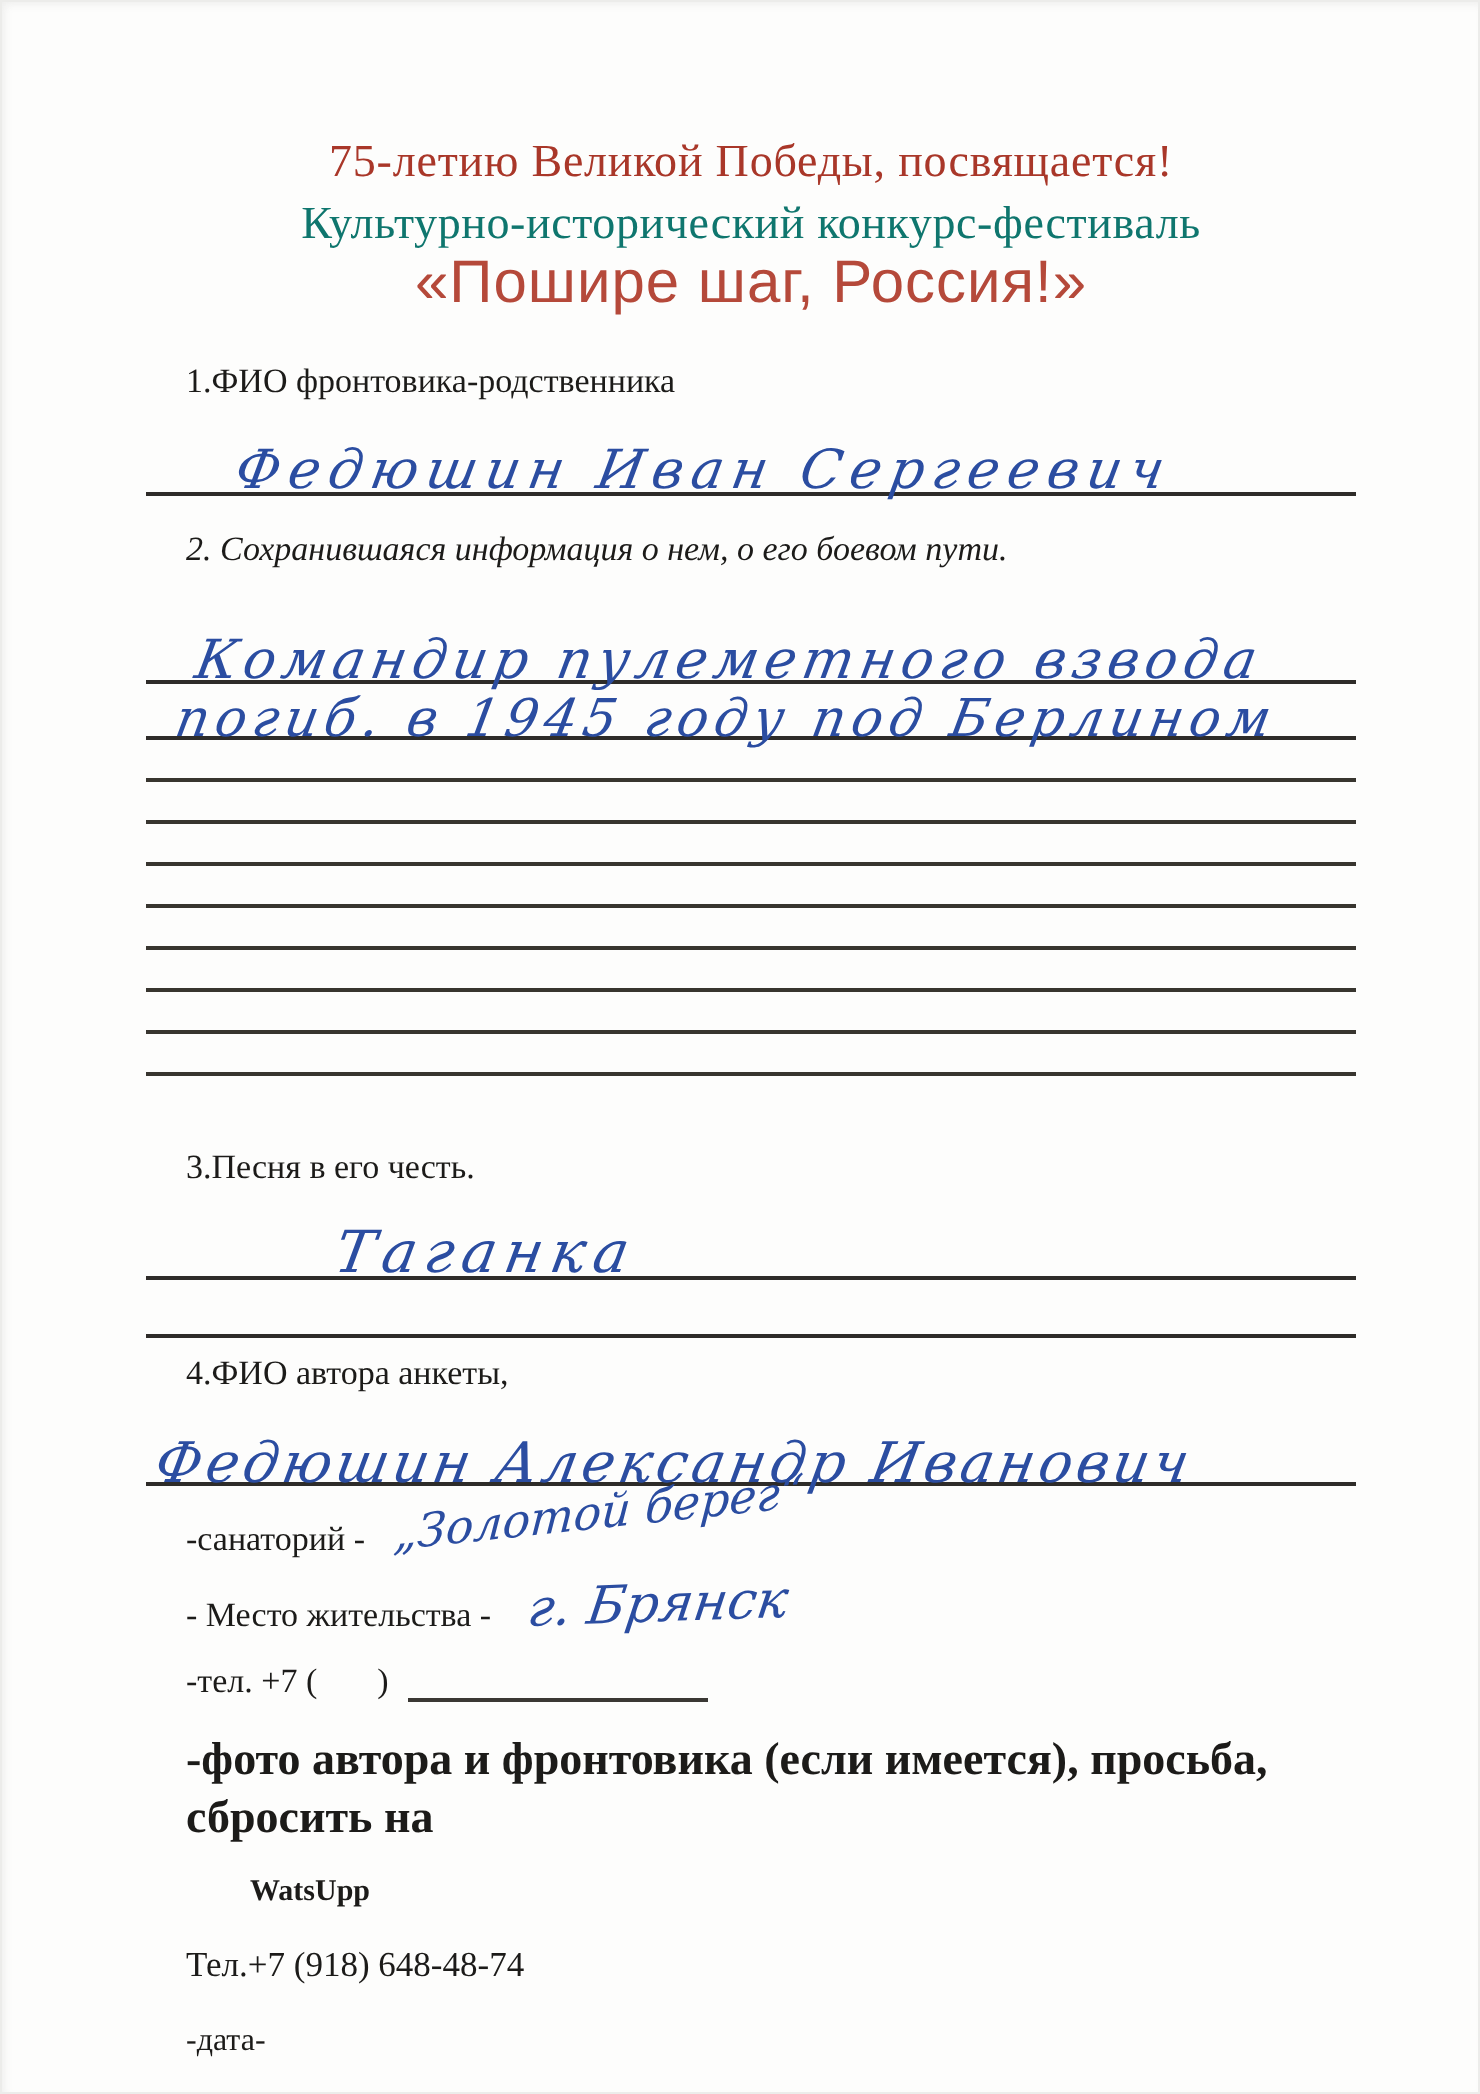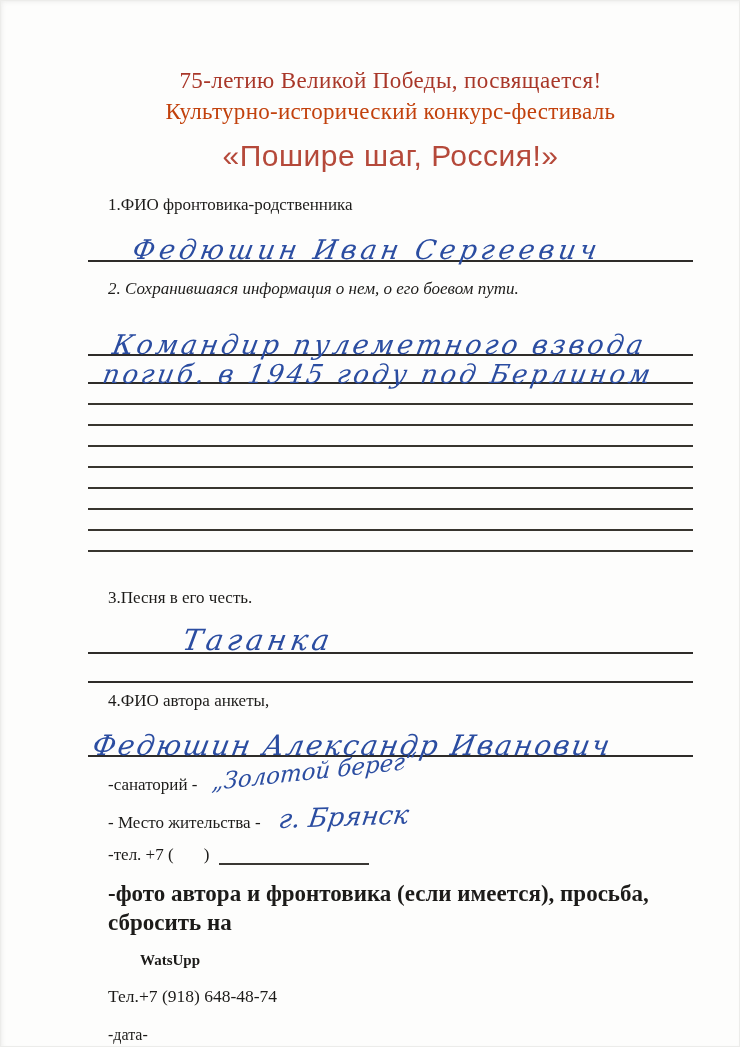--- a/index.html
+++ b/index.html
@@ -5,27 +5,27 @@
   html,body { margin:0; padding:0; background:#ffffff; }
   .page {
     position:relative;
     width:740px; height:1047px;
     background:#fdfdfc;
     font-family:"Liberation Serif", serif;
     color:#1c1b19;
     overflow:hidden;
     box-shadow: inset 0 0 0 1px #ececea, inset 2px 2px 4px rgba(120,120,120,.12);
   }
-  .content { position:absolute; left:88px; top:0; width:605px; }
+  .content { position:absolute; left:73px; top:0; width:605px; }
 
   
   .hdr { text-align:center; padding-top:68px; }
   .hdr-dedication { font-size:23px; letter-spacing:.4px; }
   .hdr-festival   { font-size:23px; margin-top:5px; letter-spacing:.3px; }
-  .hdr-title      { font-family:"Liberation Sans", sans-serif; font-size:30px; margin-top:14px; letter-spacing:.5px; }
+  .hdr-title      { font-family:"Liberation Sans", sans-serif; font-size:30px; margin-top:0; letter-spacing:.5px; }
 
   
   .label { font-size:17px; padding-left:20px; }
 
   
   .ruled { border-bottom:2px solid #2e2c29; position:relative; }
 
   
   .hw {
     font-family:"DejaVu Serif", serif;
@@ -71,21 +71,21 @@
   .date-row  { font-size:16px; padding-left:20px; margin-top:19px; }
 </style>
 </head>
 <body>
 
 <div class="page">
   <div class="content">
 
     <div class="hdr">
       <div class="hdr-dedication" style="color:#a93729">75-летию Великой Победы, посвящается!</div>
-      <div class="hdr-festival" style="color:#c2410c">Культурно-исторический конкурс-фестиваль</div>
+      <div class="hdr-festival" style="color:#0f766e">Культурно-исторический конкурс-фестиваль</div>
       <div class="hdr-title" style="color:#b5493a">«Пошире шаг, Россия!»</div>
     </div>
 
     <div class="label" style="margin-top:22px">1.ФИО фронтовика-родственника</div>
     <div class="ruled q1-line">
       <span class="hw">Федюшин Иван Сергеевич</span>
     </div>
 
     <div class="label q2-label">2. Сохранившаяся информация о нем, о его боевом пути.</div>
     <div class="ruled q2-line1">

